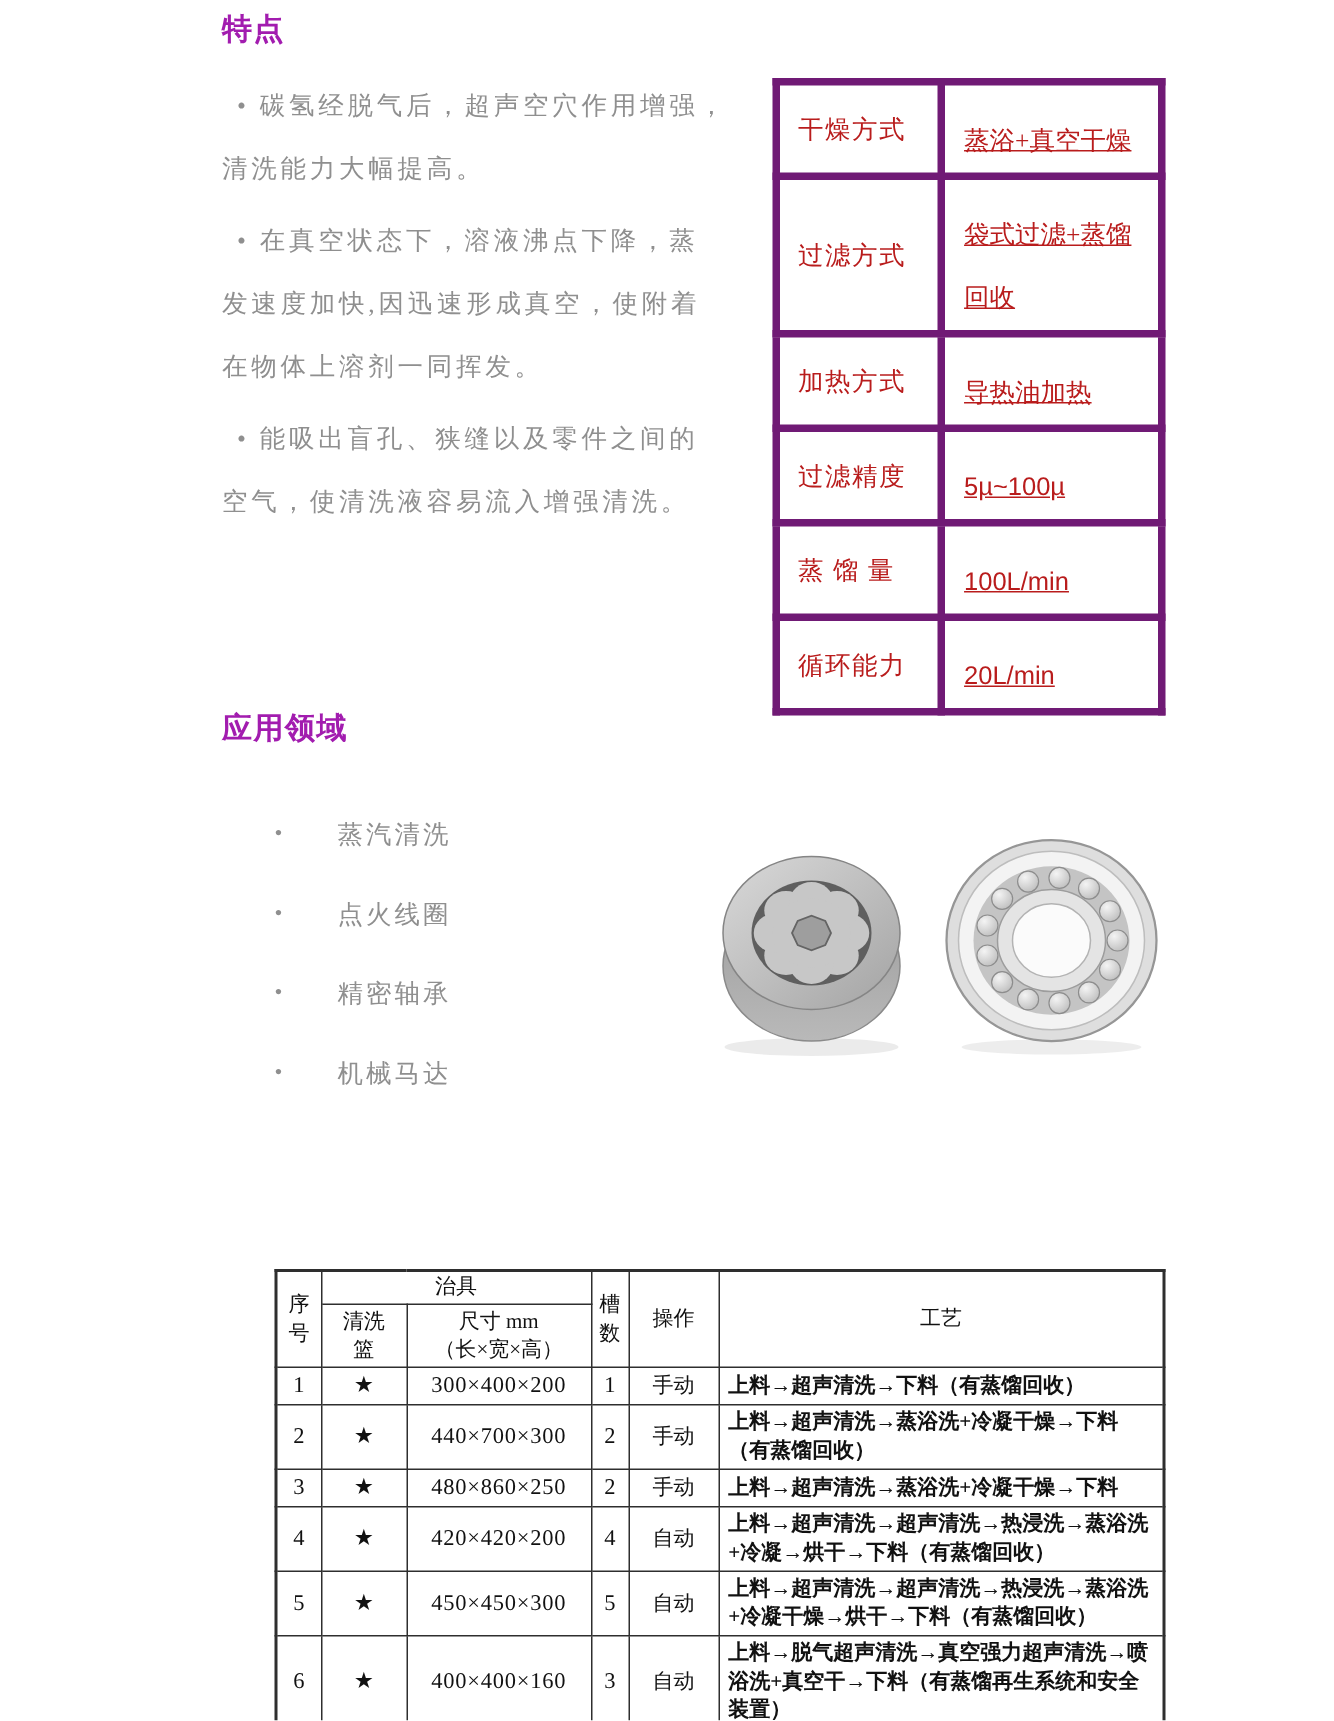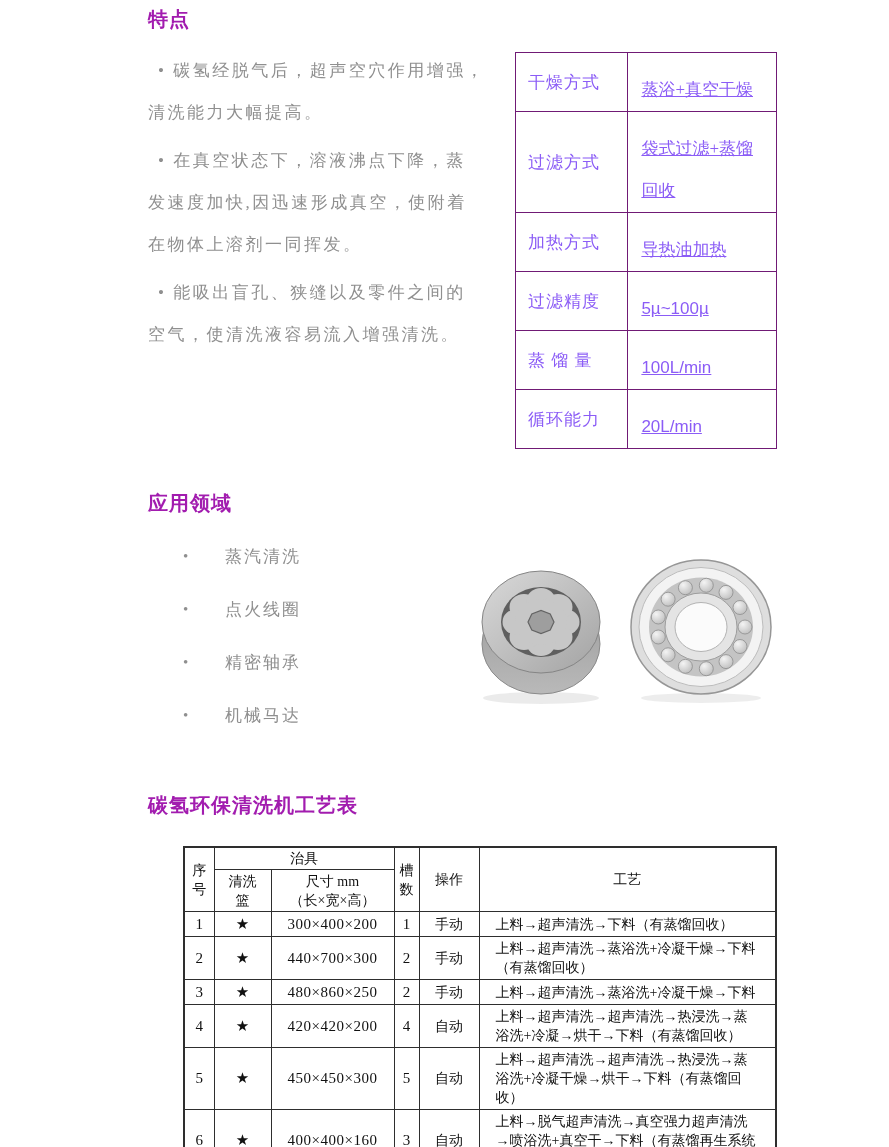--- a/index.html
+++ b/index.html
@@ -15,22 +15,22 @@
   .features-list{position:absolute;left:148px;top:50px;width:410px;}
   .feature-item{
     white-space:pre-line;font-size:17px;line-height:42px;color:#8f8f8f;
     letter-spacing:2.5px;text-indent:10px;margin:0 0 6px 0;
   }
   
   .spec-table{
     position:absolute;left:515px;top:52px;border-collapse:collapse;width:262px;
   }
   .spec-table th,.spec-table td{
-    border:1px solid #701a75;font-weight:normal;text-align:left;vertical-align:middle;
-    font-size:17px;color:#8b5cf6;
+    border:5px solid #701a75;font-weight:normal;text-align:left;vertical-align:middle;
+    font-size:17px;color:#b91c1c;
   }
   .spec-table th{width:115px;padding:0 0 0 12px;letter-spacing:1px;}
   .spec-table td{width:147px;padding:16px 0 0 13px;white-space:pre-line;line-height:42px;text-decoration:underline;}
   .spec-table tr.h50{height:50px;} .spec-table tr.h91{height:91px;}
   .spec-table tr.h51{height:51px;}
   .spec-table td.latin{font-family:"Liberation Sans","DejaVu Sans",sans-serif;font-size:17px;}
   
   .apps-list{position:absolute;left:183px;top:530px;}
   .app-item{height:53px;display:flex;align-items:center;color:#8f8f8f;font-size:17px;letter-spacing:2px;}
   .app-item .bullet{width:42px;color:#8f8f8f;font-size:15px;}
@@ -42,21 +42,21 @@
     table-layout:fixed;border:2px solid #2e2e2e;
   }
   .process-table th,.process-table td{
     border:1px solid #2e2e2e;font-weight:normal;text-align:center;vertical-align:middle;
     font-size:14px;color:#111;padding:1px 2px;line-height:19px;
   }
   .process-table th{white-space:pre-line;}
   .process-table td.size{font-size:15px;letter-spacing:0.5px;}
   .process-table td.num{font-size:15px;}
   .process-table td.star{font-size:15px;}
-  .process-table td.craft{text-align:left;padding:2px 16px;line-height:19px;}
+  .process-table td.craft{text-align:left;padding:2px 6px;line-height:19px;font-weight:bold;}
   .process-table tr.hdr1{height:20px;} .process-table tr.hdr2{height:42px;}
   .process-table tr.r1{height:25px;} .process-table tr.r2{height:42px;}
   .process-table tr.r3{height:25px;} .process-table tr.r4{height:42px;}
   .process-table tr.r5{height:42px;} .process-table tr.r6{height:60px;}
 </style>
 </head>
 <body>
 
 <div class="page">
 
@@ -95,21 +95,21 @@
       <th>蒸 馏 量</th>
       <td class="latin">100L/min</td>
     </tr>
     <tr class="h50">
       <th>循环能力</th>
       <td class="latin">20L/min</td>
     </tr>
   </tbody>
     </table>
 
-  <div class="heading" style="left:148px;top:490px;text-align:center;">应用领域</div>
+  <div class="heading" style="left:148px;top:472px;text-align:center;">应用领域</div>
 
   <div class="apps-list">
     <div class="app-item">
       <span class="bullet">•</span>
       <span>蒸汽清洗</span>
     </div>
     <div class="app-item">
       <span class="bullet">•</span>
       <span>点火线圈</span>
     </div>
@@ -180,21 +180,20 @@
           <circle cx="60.4" cy="31.7" r="7"></circle>
         <circle cx="81.3" cy="29.3" r="7"></circle>
           <circle cx="101" cy="36.4" r="7"></circle>
         <circle cx="115" cy="51.5" r="7"></circle>
       </g>
       <ellipse cx="76" cy="71" rx="36" ry="34" fill="#e4e4e4" stroke="#9d9d9d" stroke-width="1"></ellipse>
       <ellipse cx="76" cy="71" rx="26" ry="24.5" fill="#fbfbfb" stroke="#b3b3b3" stroke-width="1"></ellipse>
     </svg>
   </div>
 
-  <div class="heading" style="left:148px;top:792px;">碳氢环保清洗机工艺表</div>
 
   <table class="process-table">
     <colgroup>
       <col style="width:30px">
         <col style="width:57px">
         <col style="width:123px">
       <col style="width:25px">
         <col style="width:60px">
         <col style="width:297px">
     </colgroup>

